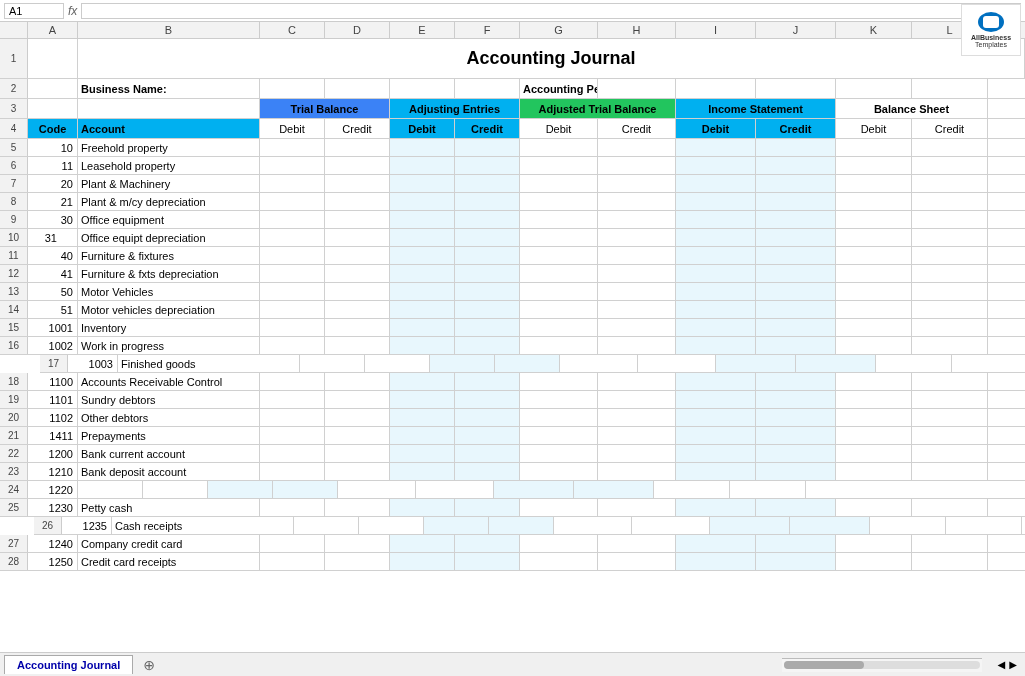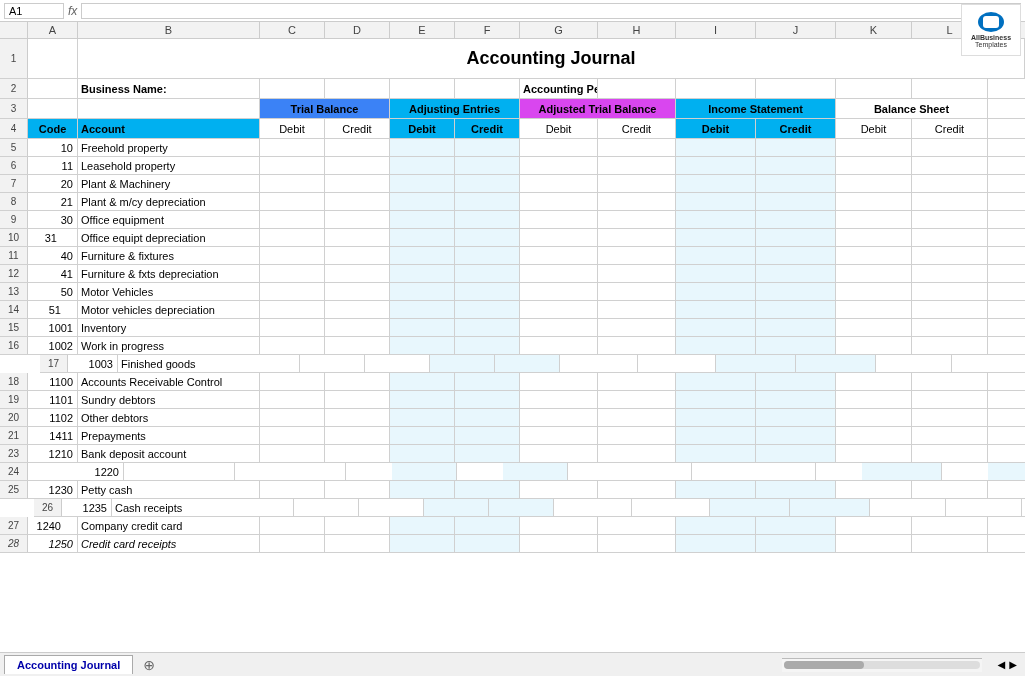--- a/index.html
+++ b/index.html
@@ -292,21 +292,21 @@
     <div class="grid-row" style="height:20px;">
       <div class="row-num">3</div>
       <div class="cell col-a"></div>
       <div class="cell col-b"></div>
       <div class="cell" style="width:130px; min-width:130px; justify-content:center; font-weight:bold; border-right:1px solid #d0d0d0; background:#3b82f6;">
         <span>Trial Balance</span>
       </div>
       <div class="cell" style="width:130px; min-width:130px; justify-content:center; font-weight:bold; border-right:1px solid #d0d0d0; background:#00b0f0; color:#000;">
         <span>Adjusting Entries</span>
       </div>
-      <div class="cell" style="width:156px; min-width:156px; justify-content:center; font-weight:bold; border-right:1px solid #d0d0d0; background:#d946ef;">
+      <div class="cell" style="width:156px; min-width:156px; justify-content:center; font-weight:bold; border-right:1px solid #d0d0d0; background:#22c55e;">
         <span>Adjusted Trial Balance</span>
       </div>
       <div class="cell" style="width:160px; min-width:160px; justify-content:center; font-weight:bold; border-right:1px solid #d0d0d0; background:#00b0f0; color:#000;">
         <span>Income Statement</span>
       </div>
       <div class="cell" style="width:152px; min-width:152px; justify-content:center; font-weight:bold; border-right:1px solid #d0d0d0; background:#fff;">
         <span>Balance Sheet</span>
       </div>
     </div>
 
@@ -481,21 +481,21 @@
       <div class="cell col-f" style="background:#e8f7fd;"></div>
       <div class="cell col-g"></div>
       <div class="cell col-h"></div>
       <div class="cell col-i" style="background:#e8f7fd;"></div>
       <div class="cell col-j" style="background:#e8f7fd;"></div>
       <div class="cell col-k"></div>
       <div class="cell col-l"></div>
     </div>
         <div class="grid-row data-row" style="height: 18px;">
       <div class="row-num">14</div>
-      <div class="cell col-a text-right" style="justify-content:flex-end; padding-right:16px;">51</div>
+      <div class="cell col-a text-right" style="justify-content:flex-end; padding-right:4px;">51</div>
       <div class="cell col-b">Motor vehicles depreciation</div>
       <div class="cell col-c"></div>
       <div class="cell col-d"></div>
       <div class="cell col-e" style="background:#e8f7fd;"></div>
       <div class="cell col-f" style="background:#e8f7fd;"></div>
       <div class="cell col-g"></div>
       <div class="cell col-h"></div>
       <div class="cell col-i" style="background:#e8f7fd;"></div>
       <div class="cell col-j" style="background:#e8f7fd;"></div>
       <div class="cell col-k"></div>
@@ -600,35 +600,50 @@
       <div class="cell col-e" style="background:#e8f7fd;"></div>
       <div class="cell col-f" style="background:#e8f7fd;"></div>
       <div class="cell col-g"></div>
       <div class="cell col-h"></div>
       <div class="cell col-i" style="background:#e8f7fd;"></div>
       <div class="cell col-j" style="background:#e8f7fd;"></div>
       <div class="cell col-k"></div>
       <div class="cell col-l"></div>
     </div>
         <div class="grid-row data-row" style="height: 18px;">
+      <div class="row-num">22</div>
+      <div class="cell col-a text-right" style="justify-content:flex-end; padding-right:4px;">1200</div>
+      <div class="cell col-b">Bank current account</div>
+      <div class="cell col-c"></div>
+      <div class="cell col-d"></div>
+      <div class="cell col-e" style="background:#e8f7fd;"></div>
+      <div class="cell col-f" style="background:#e8f7fd;"></div>
+      <div class="cell col-g"></div>
+      <div class="cell col-h"></div>
+      <div class="cell col-i" style="background:#e8f7fd;"></div>
+      <div class="cell col-j" style="background:#e8f7fd;"></div>
+      <div class="cell col-k"></div>
+      <div class="cell col-l"></div>
+    </div>
+        <div class="grid-row data-row" style="height: 18px;">
       <div class="row-num">23</div>
       <div class="cell col-a text-right" style="justify-content:flex-end; padding-right:4px;">1210</div>
       <div class="cell col-b">Bank deposit account</div>
       <div class="cell col-c"></div>
       <div class="cell col-d"></div>
       <div class="cell col-e" style="background:#e8f7fd;"></div>
       <div class="cell col-f" style="background:#e8f7fd;"></div>
       <div class="cell col-g"></div>
       <div class="cell col-h"></div>
       <div class="cell col-i" style="background:#e8f7fd;"></div>
       <div class="cell col-j" style="background:#e8f7fd;"></div>
       <div class="cell col-k"></div>
       <div class="cell col-l"></div>
     </div>
-        <div class="grid-row data-row" style="height: 18px; gap: 46px;">
+        <div class="grid-row data-row" style="height: 18px;">
       <div class="row-num">24</div>
       <div class="cell col-a text-right" style="justify-content:flex-end; padding-right:4px;">1220</div>
       <div class="cell col-c"></div>
       <div class="cell col-d"></div>
       <div class="cell col-e" style="background:#e8f7fd;"></div>
       <div class="cell col-f" style="background:#e8f7fd;"></div>
       <div class="cell col-g"></div>
       <div class="cell col-h"></div>
       <div class="cell col-i" style="background:#e8f7fd;"></div>
       <div class="cell col-j" style="background:#e8f7fd;"></div>
@@ -660,34 +675,34 @@
       <div class="cell col-f" style="background:#e8f7fd;"></div>
       <div class="cell col-g"></div>
       <div class="cell col-h"></div>
       <div class="cell col-i" style="background:#e8f7fd;"></div>
       <div class="cell col-j" style="background:#e8f7fd;"></div>
       <div class="cell col-k"></div>
       <div class="cell col-l"></div>
     </div>
         <div class="grid-row data-row" style="height: 18px;">
       <div class="row-num">27</div>
-      <div class="cell col-a text-right" style="justify-content:flex-end; padding-right:16px;">1240</div>
+      <div class="cell col-a text-right" style="justify-content:flex-end; padding-right:4px;">1240</div>
       <div class="cell col-b">Company credit card</div>
       <div class="cell col-c"></div>
       <div class="cell col-d"></div>
       <div class="cell col-e" style="background:#e8f7fd;"></div>
       <div class="cell col-f" style="background:#e8f7fd;"></div>
       <div class="cell col-g"></div>
       <div class="cell col-h"></div>
       <div class="cell col-i" style="background:#e8f7fd;"></div>
       <div class="cell col-j" style="background:#e8f7fd;"></div>
       <div class="cell col-k"></div>
       <div class="cell col-l"></div>
     </div>
-        <div class="grid-row data-row" style="height: 18px; font-style: italic;">
+        <div class="grid-row data-row" style="height: 18px;">
       <div class="row-num">28</div>
       <div class="cell col-a text-right" style="justify-content:flex-end; padding-right:4px;">1250</div>
       <div class="cell col-b">Credit card receipts</div>
       <div class="cell col-c"></div>
       <div class="cell col-d"></div>
       <div class="cell col-e" style="background:#e8f7fd;"></div>
       <div class="cell col-f" style="background:#e8f7fd;"></div>
       <div class="cell col-g"></div>
       <div class="cell col-h"></div>
       <div class="cell col-i" style="background:#e8f7fd;"></div>

